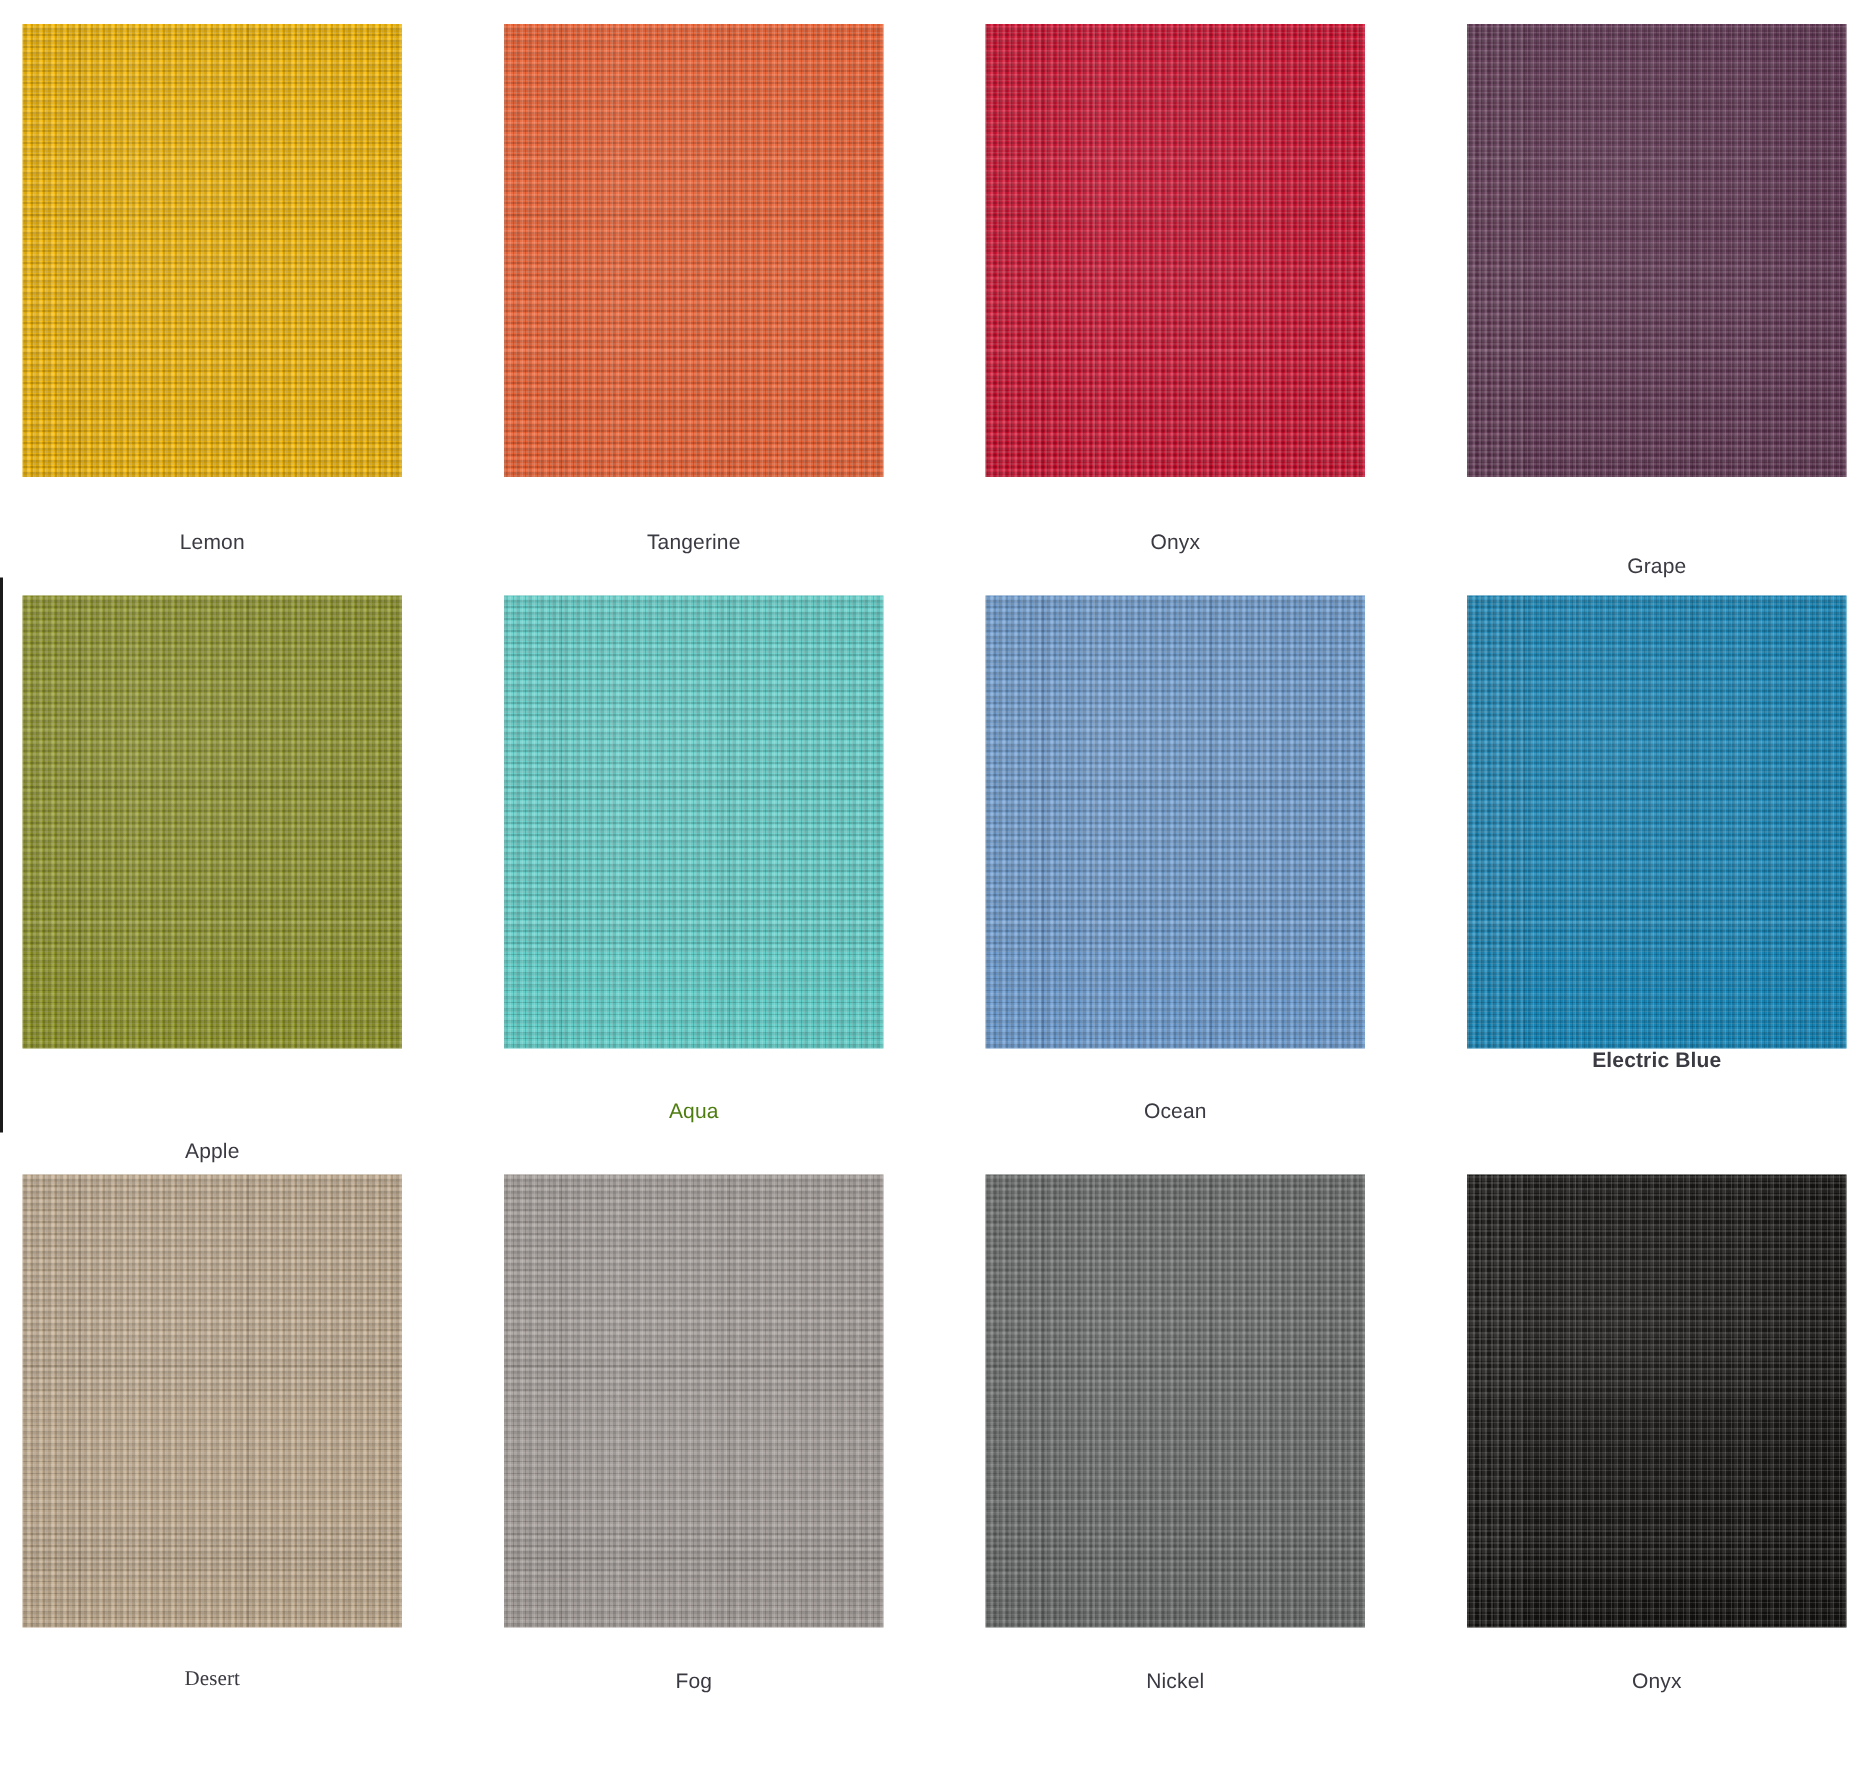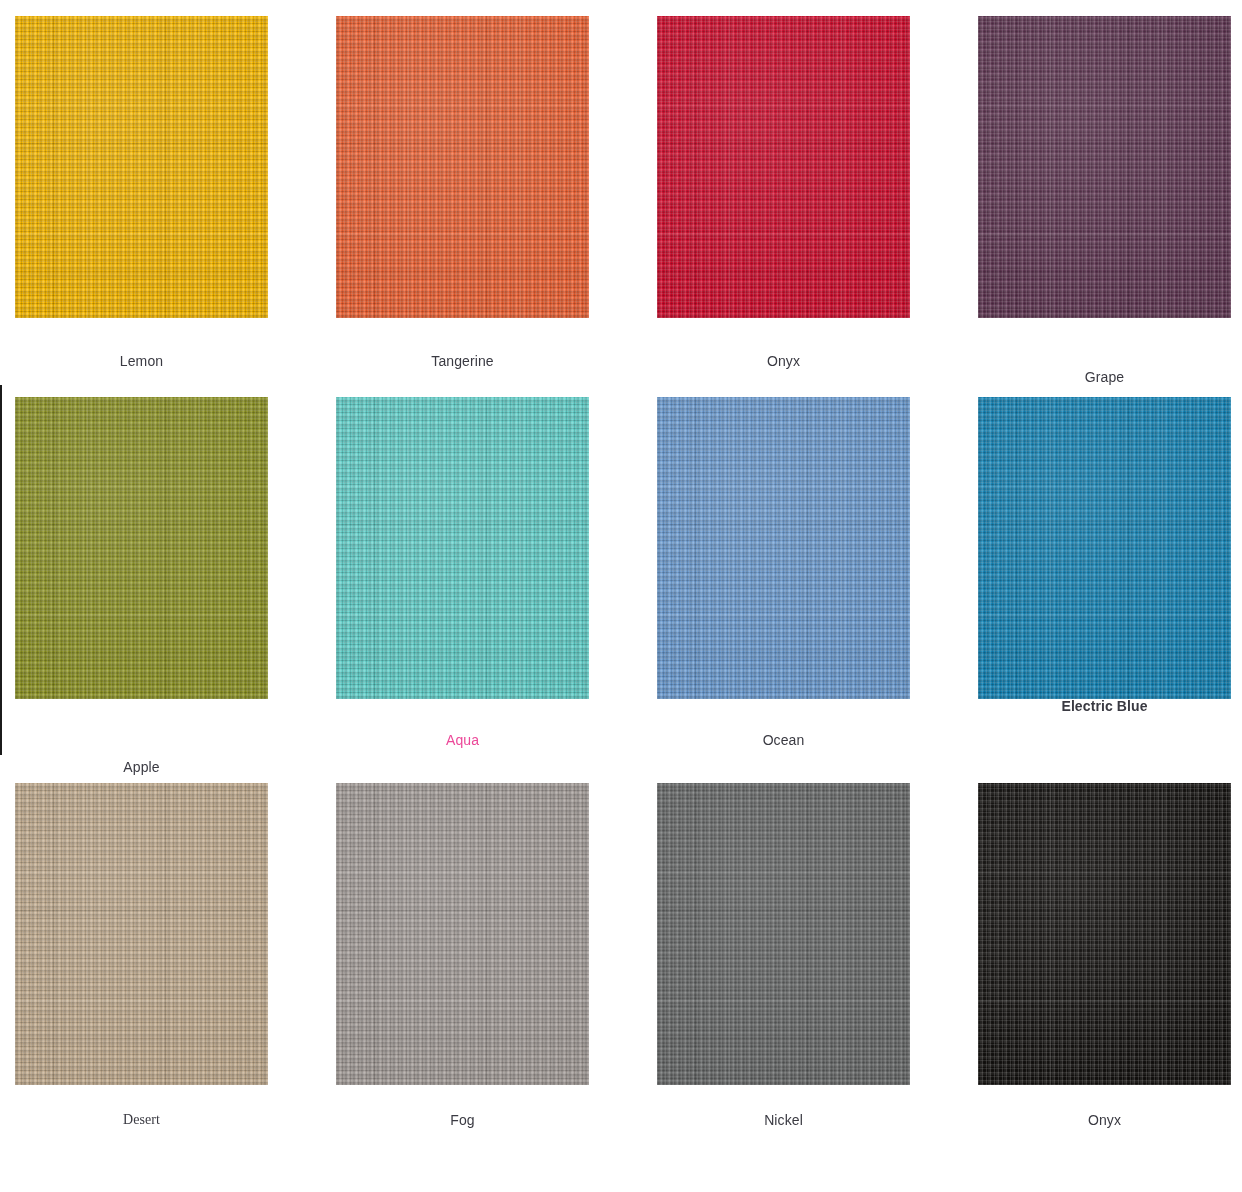--- a/index.html
+++ b/index.html
@@ -204,21 +204,21 @@
       </div>
       <div class="swatch-label" style="top: 714px; color: rgb(58, 58, 66); margin-top: 42px;">Apple</div>
     </div>
     <div class="swatch-cell" style="left: 336px; top: 0px;">
       <div class="swatch-chip" title="Aqua" style="position: absolute; left: 0px; top: 397px; width: 253px; height: 302px; background-color: rgb(98, 207, 201);">
         <div class="weave weave-threads"></div>
         <div class="weave weave-basket"></div>
         <div class="weave weave-slubs"></div>
         <div class="weave weave-shade"></div>
       </div>
-      <div class="swatch-label" style="top: 729px; color: #ec4899;">Aqua</div>
+      <div class="swatch-label" style="top: 729px; color: #4d7c0f;">Aqua</div>
     </div>
     <div class="swatch-cell" style="left: 657px; top: 0px;">
       <div class="swatch-chip" title="Ocean" style="position: absolute; left: 0px; top: 397px; width: 253px; height: 302px; background-color: rgb(107, 155, 208);">
         <div class="weave weave-threads"></div>
         <div class="weave weave-basket"></div>
         <div class="weave weave-slubs"></div>
         <div class="weave weave-shade"></div>
       </div>
       <div class="swatch-label" style="top: 729px; color: rgb(58, 58, 66);">Ocean</div>
     </div>

